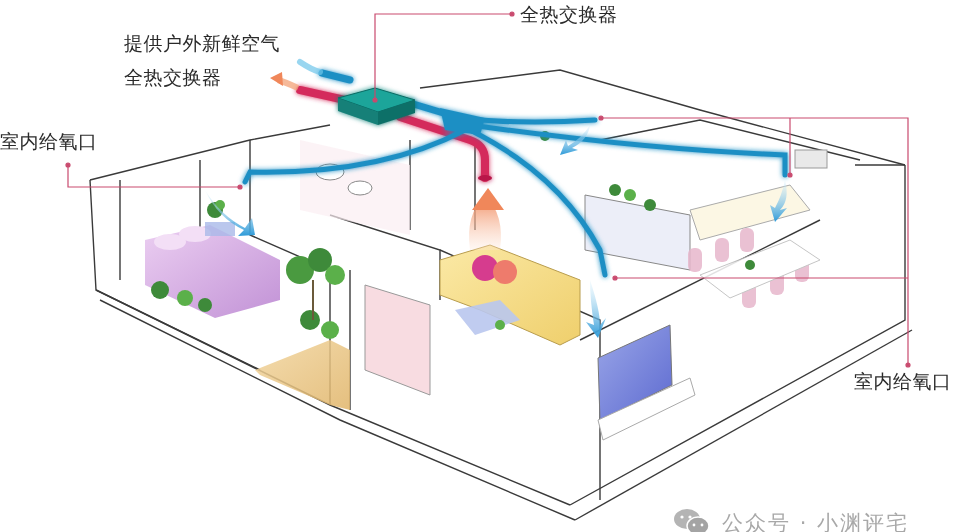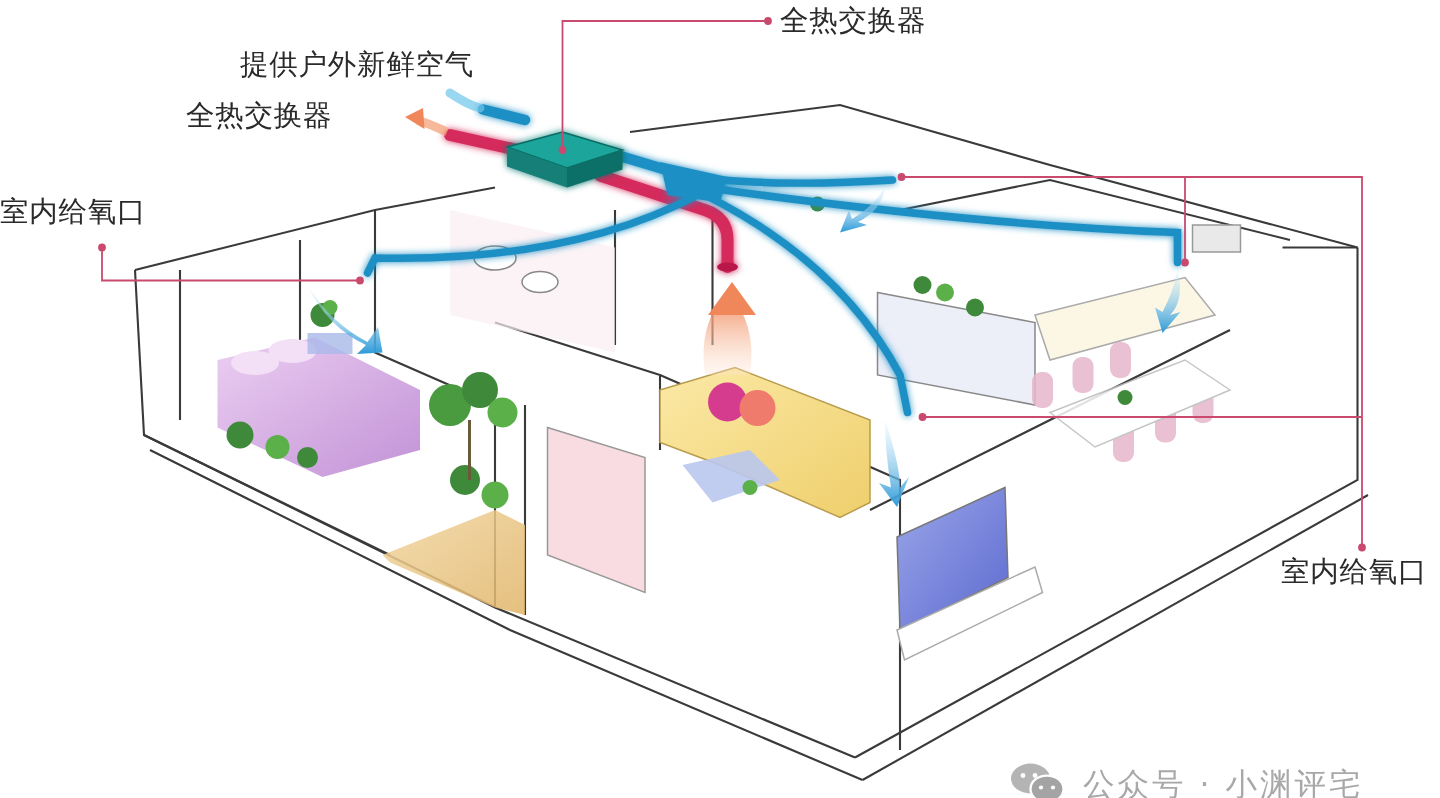--- a/index.html
+++ b/index.html
@@ -194,21 +194,21 @@
     <polyline points="615,278 908,278"></polyline>
     <circle cx="601" cy="118" r="2" fill="#c94a6e"></circle>
     <circle cx="790" cy="175" r="2" fill="#c94a6e"></circle>
     <circle cx="615" cy="278" r="2" fill="#c94a6e"></circle>
     <circle cx="908" cy="365" r="2" fill="#c94a6e"></circle>
   </g>
 </svg>
 
 
 <div class="label" style="left:520px;top:5px;">全热交换器</div>
-<div class="label" style="left:124px;top:34px;margin-left:36px;">提供户外新鲜空气</div>
+<div class="label" style="left:124px;top:34px;">提供户外新鲜空气</div>
 <div class="label" style="left:124px;top:68px;">全热交换器</div>
 <div class="label" style="left:0px;top:132px;">室内给氧口</div>
 <div class="label" style="left:854px;top:372px;">室内给氧口</div>
 
 
 <div class="watermark">
   <span class="wm-icon">
     <svg width="40" height="30" viewBox="0 0 40 30">
       <ellipse cx="15" cy="12" rx="13" ry="10" fill="#b4b4b4"></ellipse>
       <ellipse cx="26" cy="19" rx="11" ry="9" fill="#a4a4a4" stroke="#fff" stroke-width="1.5"></ellipse>

